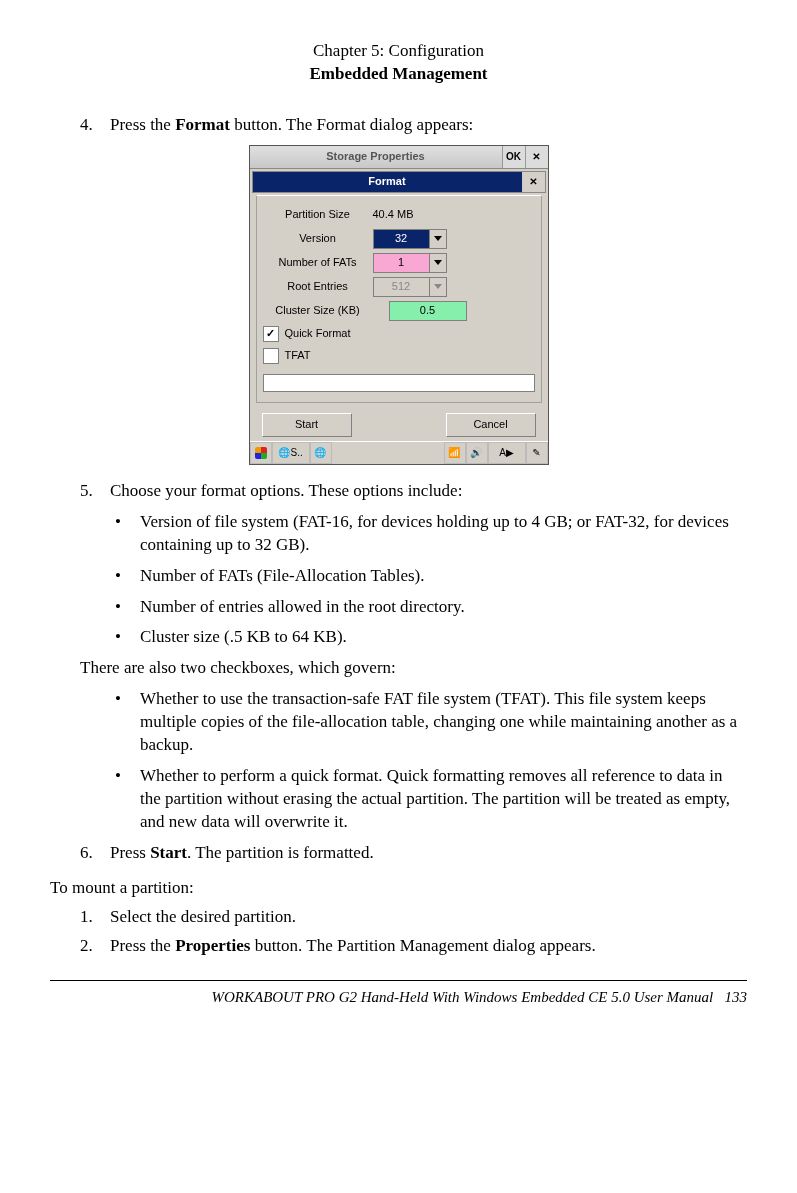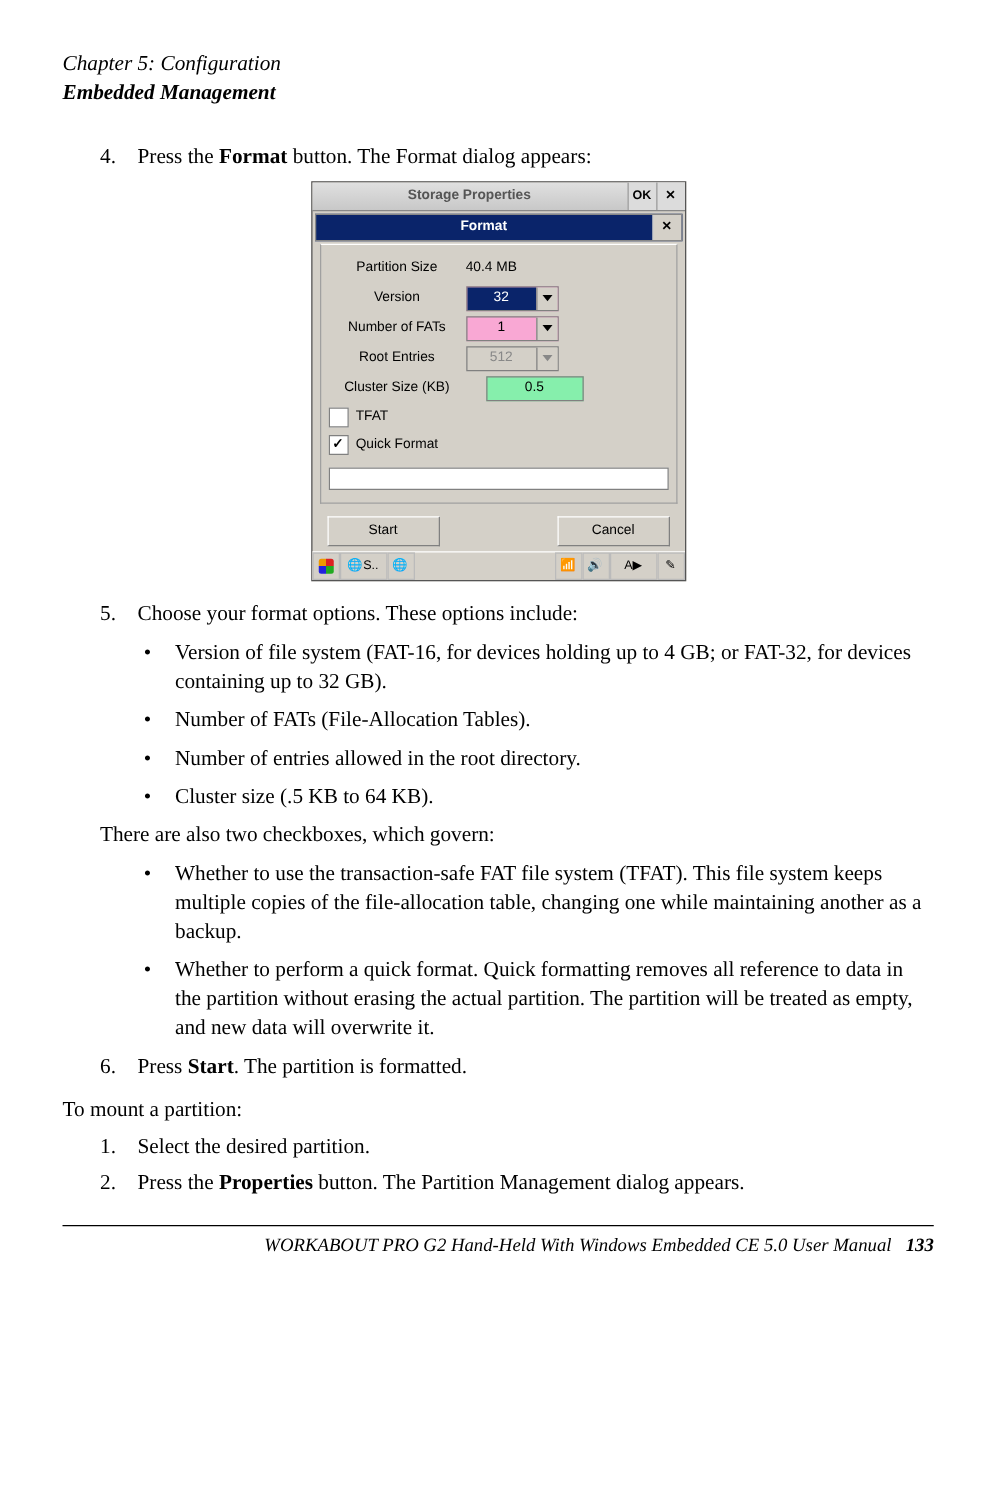--- a/index.html
+++ b/index.html
@@ -7,22 +7,21 @@
     padding: 40px 50px 30px 50px;
     font-family: "Times New Roman", Times, serif;
     font-size: 17px;
     line-height: 1.35;
     background: #fff;
     color: #000;
     width: 797px;
     box-sizing: border-box;
   }
   .header-right {
-    text-align: left;
-    font-style: italic;
+    text-align: center;
     margin-bottom: 28px;
   }
   .header-right .line2 {
     font-weight: bold;
   }
   .step {
     display: flex;
     margin: 6px 0 6px 30px;
   }
   .step .num {
@@ -52,21 +51,21 @@
   }
   .footer {
     border-top: 1.5px solid #000;
     margin-top: 22px;
     padding-top: 6px;
     text-align: right;
     font-style: italic;
     font-size: 15px;
   }
   .footer .pg {
-    font-weight: bold;
+    font-weight: normal;
     font-style: italic;
     text-align: right;
   }
 
   
   .figure-wrap {
     text-align: center;
     margin: 8px 0 14px 0;
   }
   .wince {
@@ -309,26 +308,26 @@
         <div class="combo disabled">
           <div class="cval">512</div>
           <div class="cbtn"></div>
         </div>
       </div>
       <div class="frow">
         <div class="flabel">Cluster Size (KB)</div>
         <div class="txtbox">0.5</div>
       </div>
       <div class="chkrow">
+        <div class="chkbox checked"></div>
+        <div>Quick Format</div>
+      </div>
+      <div class="chkrow">
         <div class="chkbox"></div>
         <div>TFAT</div>
-      </div>
-      <div class="chkrow">
-        <div class="chkbox checked"></div>
-        <div>Quick Format</div>
       </div>
       <div class="progress"></div>
     </div>
     <div class="btnrow">
       <div class="dlgbtn">Start</div>
       <div class="dlgbtn">Cancel</div>
     </div>
     <div class="taskbar">
       <div class="tbicon start">
           <span class="flag"></span>

